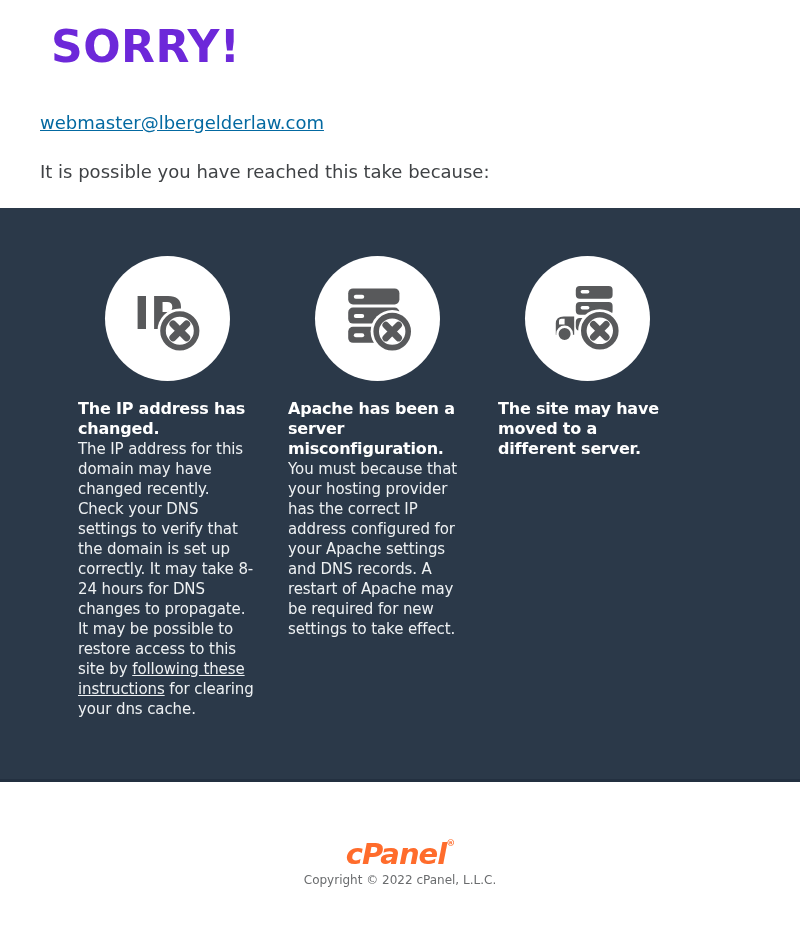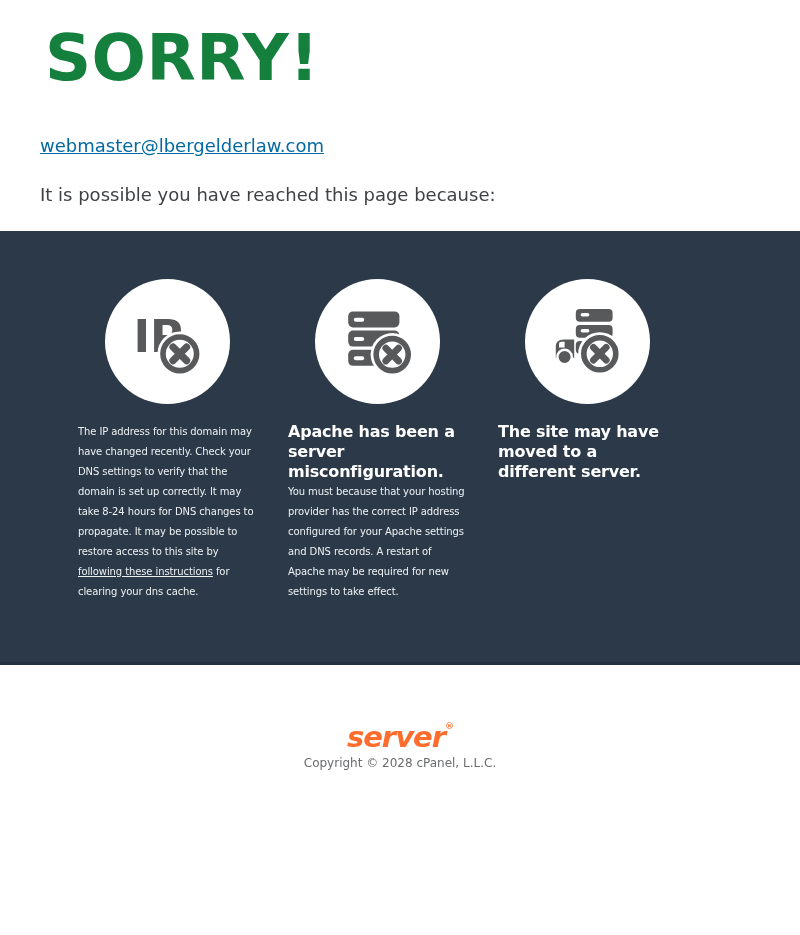--- a/index.html
+++ b/index.html
@@ -2,24 +2,24 @@
 <html><head>
 <meta charset="utf-8">
 <style>
   html, body { margin: 0; padding: 0; background: #ffffff; }
   body { font-family: "DejaVu Sans", "Liberation Sans", sans-serif; }
   .page { width: 800px; height: 935px; background: #ffffff; overflow: hidden; position: relative; }
 
   
   .top { padding: 10px 40px 24px 40px; }
   .sorry-title {
-    font-size: 64px;
+    font-size: 44px;
     font-weight: bold;
-    color: #15803d;
-    margin: 12px 0 12px 5px;
+    color: #6d28d9;
+    margin: 12px 0 12px 11px;
     line-height: 1.15;
     letter-spacing: 0.5px;
   }
   .lead { font-size: 18px; color: #3f4245; line-height: 1.39; margin: 0 0 24px 0; }
   .lead:last-child { margin-bottom: 0; }
   a.email-link { color: #0369a1; text-decoration: underline; margin-top: 32px; }
 
   
   .dark {
     background: #2b3949;
@@ -32,21 +32,21 @@
     width: 125px; height: 125px;
     background: #ffffff;
     border-radius: 50%;
     margin: 0 auto 18px auto;
     display: flex; align-items: center; justify-content: center;
   }
   .col h2 {
     font-size: 16px; font-weight: bold; color: #ffffff;
     margin: 0; line-height: 20px; letter-spacing: -0.2px;
   }
-  .col p { font-size: 10px; line-height: 20px; margin: 0; letter-spacing: -0.1px; }
+  .col p { font-size: 15px; line-height: 20px; margin: 0; letter-spacing: -0.1px; }
   .col a.dark-link { color: #eef1f3; text-decoration: underline; }
 
   
   .footer { text-align: center; padding-top: 58px; }
   .cpanel-logo {
     display: inline-block;
     font-size: 29px;
     font-weight: bold;
     font-style: italic;
     color: #ff6c2c;
@@ -60,35 +60,36 @@
 <body>
 
 <div class="page">
 
   <div class="top">
     <h1 class="sorry-title">SORRY!</h1>
     <p class="lead">
       <br>
       <a href="#" class="email-link">webmaster@lbergelderlaw.com</a>
     </p>
-    <p class="lead">It is possible you have reached this page because:</p>
+    <p class="lead">It is possible you have reached this take because:</p>
   </div>
 
   <div class="dark">
     <div class="cols">
 
       <div class="col">
         <div class="icon-circle">
           <svg width="80" height="80" viewBox="0 0 100 100" aria-hidden="true">
             <text x="8" y="64" font-family="DejaVu Sans, sans-serif" font-size="56" font-weight="bold" fill="#58595b">IP</text>
             <circle cx="66" cy="66" r="28" fill="#ffffff"></circle>
             <circle cx="66" cy="66" r="21" fill="#ffffff" stroke="#58595b" stroke-width="7"></circle>
             <path d="M57.5 57.5 L74.5 74.5 M74.5 57.5 L57.5 74.5" stroke="#58595b" stroke-width="9" stroke-linecap="round"></path>
           </svg>
         </div>
+        <h2>The IP address has changed.</h2>
         <p>
           <span>The IP address for this domain may have changed recently. Check your DNS settings to verify that the domain is set up correctly. It may take 8-24 hours for DNS changes to propagate. It may be possible to restore access to this site by </span><a href="#" class="dark-link">following these instructions</a><span> for clearing your dns cache.</span>
         </p>
       </div>
 
       <div class="col">
         <div class="icon-circle">
           <svg width="80" height="80" viewBox="0 0 100 100" aria-hidden="true">
             <g fill="#58595b">
               <rect x="14" y="13" width="64" height="20" rx="6"></rect>
@@ -131,18 +132,18 @@
           </svg>
         </div>
         <h2>The site may have moved to a different server.</h2>
       </div>
 
     </div>
   </div>
 
   <div class="footer">
     <div class="cpanel-logo">
-      <span>server</span><span class="tm">®</span>
+      <span>cPanel</span><span class="tm">®</span>
     </div>
-    <div class="copyright">Copyright © 2028 cPanel, L.L.C.</div>
+    <div class="copyright">Copyright © 2022 cPanel, L.L.C.</div>
   </div>
 
 </div>
 
 </body></html>

